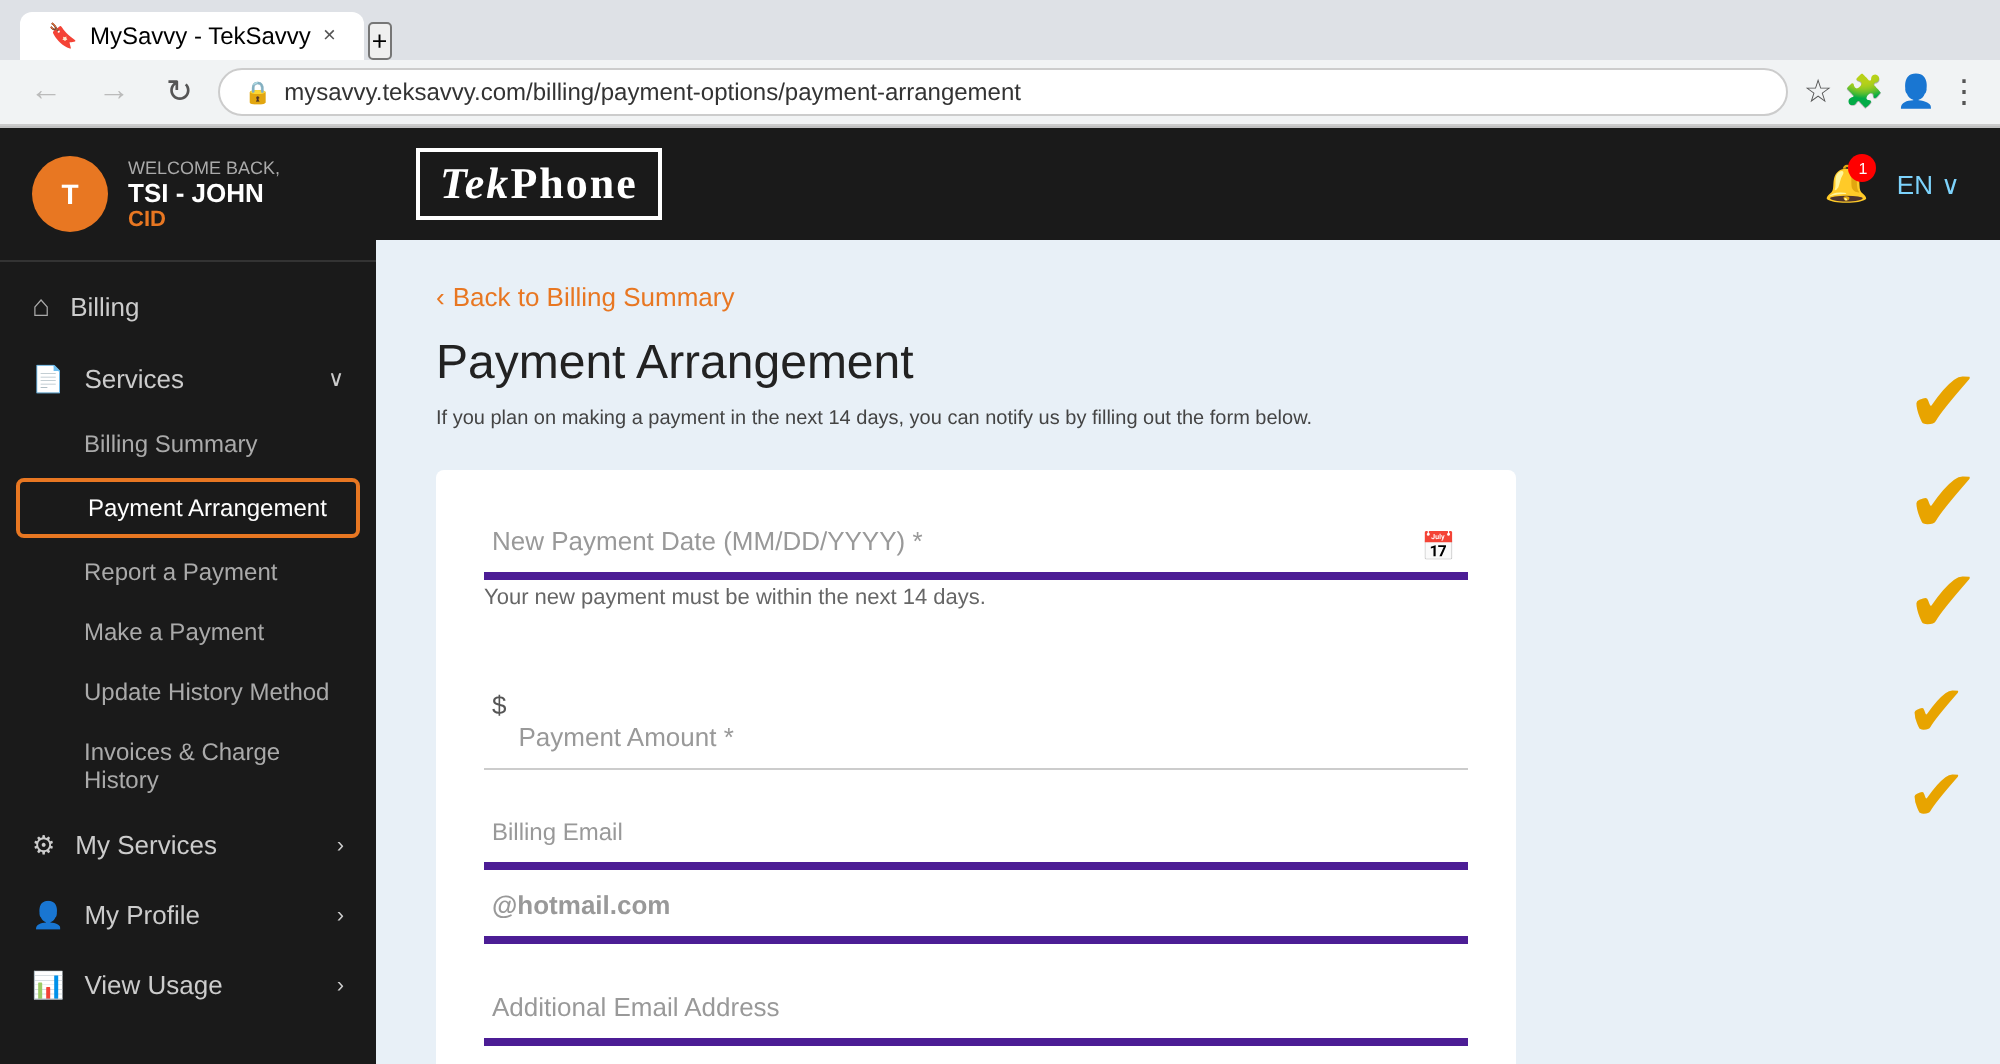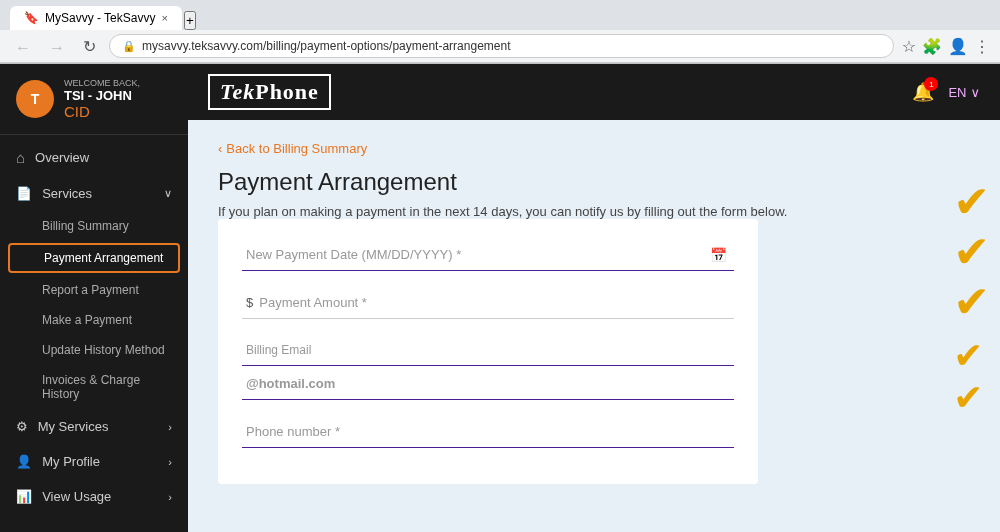--- a/index.html
+++ b/index.html
@@ -22,59 +22,59 @@
     
     .page-wrapper { display: flex; flex: 1; overflow: hidden; }
 
     
     .sidebar { width: 188px; background: #1a1a1a; color: white; display: flex; flex-direction: column; overflow-y: auto; flex-shrink: 0; }
     .sidebar-header { padding: 14px 16px; display: flex; align-items: center; gap: 10px; border-bottom: 1px solid #333; }
     .sidebar-logo { width: 38px; height: 38px; background: #e87722; border-radius: 50%; display: flex; align-items: center; justify-content: center; font-weight: bold; font-size: 14px; color: white; flex-shrink: 0; }
     .sidebar-user { }
     .sidebar-welcome { font-size: 9px; color: #aaa; text-transform: uppercase; }
     .sidebar-name { font-size: 13px; font-weight: bold; color: white; }
-    .sidebar-cid { font-size: 15px; color: #e87722; font-weight: normal; }
+    .sidebar-cid { font-size: 11px; color: #e87722; font-weight: bold; }
     .sidebar-nav { flex: 1; padding-top: 4px; }
     .sidebar-item { display: flex; align-items: center; padding: 10px 16px; cursor: pointer; color: #ccc; font-size: 13px; gap: 10px; }
     .sidebar-item .nav-icon { font-size: 15px; color: #aaa; }
     .sidebar-section { }
     .sidebar-section-header { display: flex; align-items: center; padding: 10px 16px; cursor: pointer; color: #ccc; font-size: 13px; gap: 10px; }
     .sidebar-section-header .chevron { margin-left: auto; font-size: 11px; }
     .sidebar-sub-item { padding: 8px 16px 8px 42px; font-size: 12px; color: #aaa; cursor: pointer; display: block; }
     .sidebar-sub-item.active-sub { background: transparent; color: white; border: 2px solid #e87722; border-radius: 4px; margin: 2px 8px; padding: 6px 8px 6px 34px; }
 
     
     .main-content { flex: 1; display: flex; flex-direction: column; overflow: hidden; }
 
     
     .top-bar { background: #1a1a1a; padding: 10px 20px; display: flex; align-items: center; justify-content: space-between; flex-shrink: 0; }
     .teksavvy-logo { font-size: 22px; font-weight: bold; color: white; font-family: Georgia, serif; border: 2px solid white; padding: 3px 10px; letter-spacing: 1px; }
     .teksavvy-logo .tek { font-style: italic; text-align: right; }
     .top-bar-right { display: flex; align-items: center; gap: 14px; }
     .top-bar-notif { color: white; font-size: 18px; position: relative; cursor: pointer; }
     .notif-badge { position: absolute; top: -4px; right: -4px; background: red; color: white; font-size: 8px; border-radius: 50%; width: 14px; height: 14px; display: flex; align-items: center; justify-content: center; }
-    .top-bar-lang { color: #f0abfc; font-size: 13px; display: flex; align-items: center; gap: 4px; cursor: pointer; }
+    .top-bar-lang { color: #7dd3fc; font-size: 13px; display: flex; align-items: center; gap: 4px; cursor: pointer; }
 
     
     .content-area { flex: 1; background: #e8f0f7; overflow-y: auto; padding: 20px 30px; position: relative; }
     .back-link { color: #e87722; font-size: 13px; cursor: pointer; margin-bottom: 12px; display: inline-flex; align-items: center; gap: 4px; }
     .page-title { font-size: 24px; font-weight: normal; color: #222; margin-bottom: 8px; }
-    .page-description { font-size: 13px; color: #444; }
+    .page-description { font-size: 10px; color: #444; margin-bottom: 20px; }
 
     
     .form-card { background: white; border-radius: 4px; padding: 20px 24px; max-width: 540px; }
     .form-field { margin-bottom: 16px; }
-    .form-input { width: 100%; border: none; border-bottom: 1px solid #4c1d95; padding: 8px 4px; font-size: 13px; color: #333; outline: none; background: transparent; }
+    .form-input { width: 100%; border: none; border-bottom: 4px solid #4c1d95; padding: 8px 4px; font-size: 13px; color: #333; outline: none; background: transparent; }
     .form-input::placeholder { color: #999; }
     .form-hint { font-size: 11px; color: #666; margin-top: 3px; }
     .form-input-with-icon { position: relative; }
     .form-input-with-icon .input-icon { position: absolute; right: 6px; top: 50%; transform: translateY(-50%); color: #aaa; font-size: 14px; }
     .form-input-dollar { display: flex; align-items: center; border-bottom: 1px solid #ccc; padding: 8px 4px; }
     .form-input-dollar .dollar-sign { color: #555; margin-right: 6px; font-size: 13px; }
-    .form-input-dollar input { border: none; outline: none; font-size: 13px; flex: 1; background: transparent; }
+    .form-input-dollar input { border: none; outline: none; font-size: 13px; flex: 1; background: transparent; margin-top: 32px; }
     .form-input-dollar input::placeholder { color: #999; }
 
     
     .checkmarks-decoration { position: absolute; right: 10px; top: 60px; display: flex; flex-direction: column; gap: 6px; }
     .check-mark { color: #e8a400; font-size: 36px; line-height: 1; }
     .check-mark.large { font-size: 44px; }
   </style>
 </head>
 <body>
 
@@ -113,21 +113,21 @@
         <div class="sidebar-welcome">WELCOME BACK,</div>
         <div class="sidebar-name">TSI - JOHN</div>
         <div class="sidebar-cid">CID</div>
       </div>
     </div>
 
     <nav class="sidebar-nav">
 
       <div class="sidebar-item">
         <span class="nav-icon">⌂</span>
-        <span>Overview</span>
+        <span>Billing</span>
       </div>
 
       <div class="sidebar-section">
         <div class="sidebar-section-header">
           <span class="nav-icon">📄</span>
           <span>Services</span>
           <span class="chevron">∨</span>
         </div>
 
         <div>
@@ -197,34 +197,38 @@
       </div>
 
       
       <div class="form-card">
 
         <div class="form-field">
           <div class="form-input-with-icon">
             <input class="form-input" type="text" placeholder="New Payment Date (MM/DD/YYYY) *" style="">
             <span class="input-icon">📅</span>
           </div>
+          <div class="form-hint">Your new payment must be within the next 14 days.</div>
         </div>
 
         <div class="form-field">
           <div class="form-input-dollar">
             <span class="dollar-sign">$</span>
             <input type="text" placeholder="Payment Amount *" style="">
           </div>
         </div>
 
         <div class="form-field">
           <input class="form-input" type="text" style="color: #0369a1; font-size: 12px;" placeholder="Billing Email">
           <input class="form-input" type="text" style="margin-top: 2px; font-weight: bold;" placeholder="@hotmail.com">
         </div>
 
+        <div class="form-field">
+          <input class="form-input" type="text" placeholder="Additional Email Address" style="">
+        </div>
 
         <div class="form-field">
           <input class="form-input" type="text" placeholder="Phone number *" style="">
         </div>
 
       </div>
     </div>
   </div>
 </div>
 

